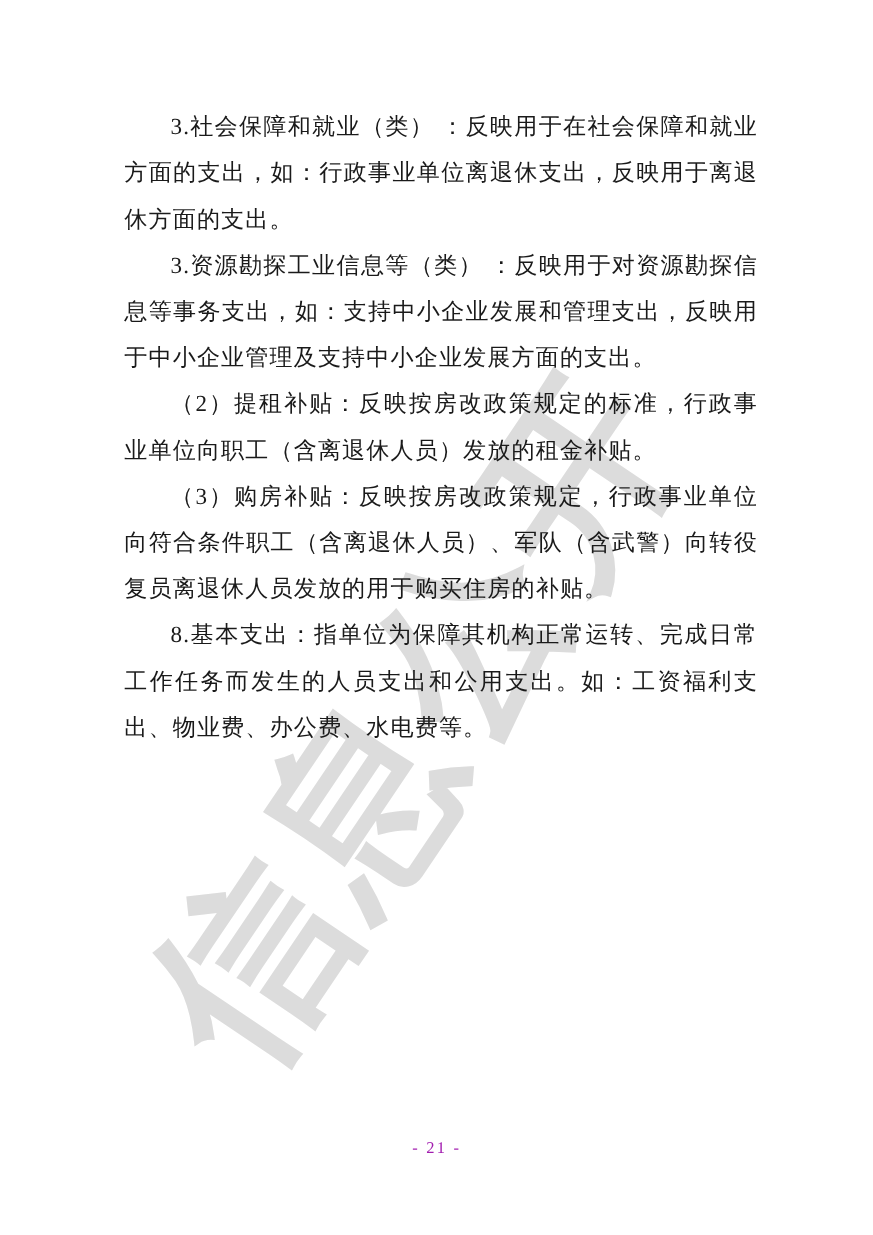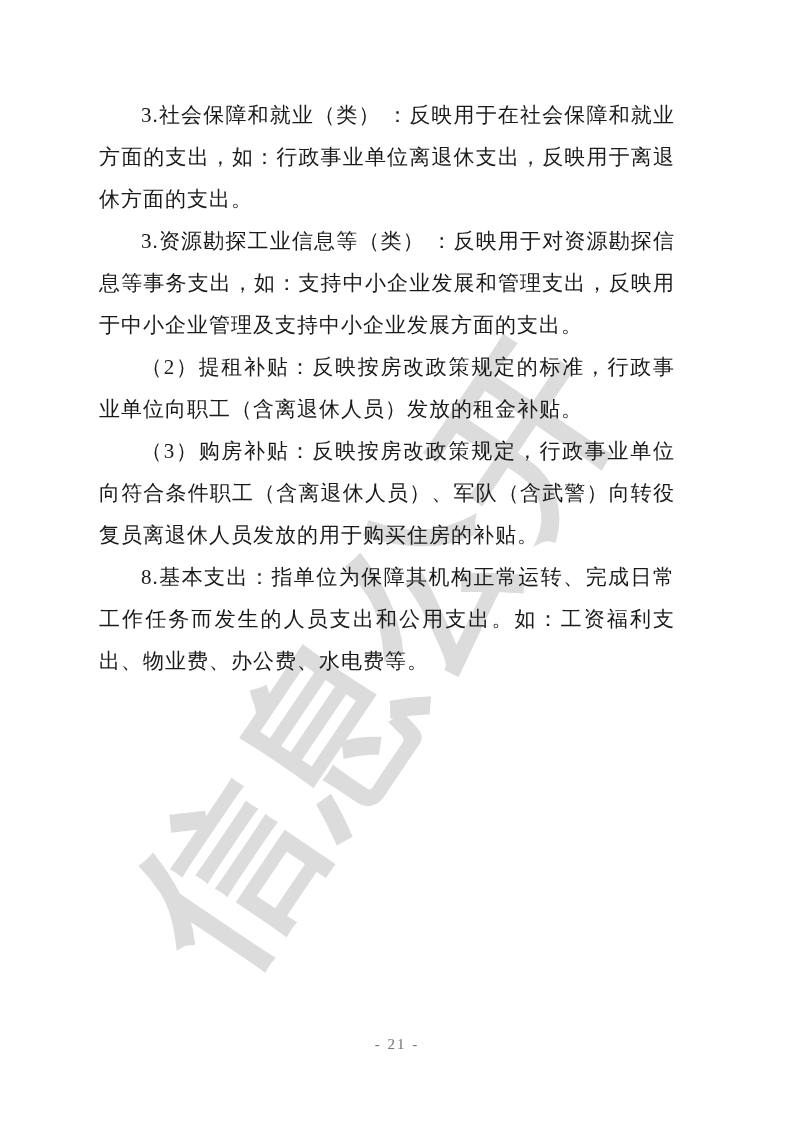--- a/index.html
+++ b/index.html
@@ -25,21 +25,21 @@
     font-weight: bold;
     font-size: 172px;
     letter-spacing: 5px;
     white-space: nowrap;
     z-index: 0;
     user-select: none;
     pointer-events: none;
   }
   .content {
     position: absolute;
-    left: 99px;
+    left: 113px;
     top: 94px;
     width: 576px;
     z-index: 1;
     font-size: 21px;
     line-height: 42px;
     letter-spacing: 1px;
     color: #1a1a1a;
     text-align: justify;
   }
   .content p {
@@ -49,21 +49,21 @@
   }
   .footer {
     position: absolute;
     left: 0;
     right: 0;
     top: 1036px;
     text-align: center;
     z-index: 1;
     font-size: 15px;
     letter-spacing: 2px;
-    color: #737373;
+    color: #a21caf;
   }
 </style>
 </head>
 <body>
 
 <div class="page">
 
   <div class="watermark" style="color: rgb(220, 220, 220);">信息公开</div>
 
   <main class="content">

